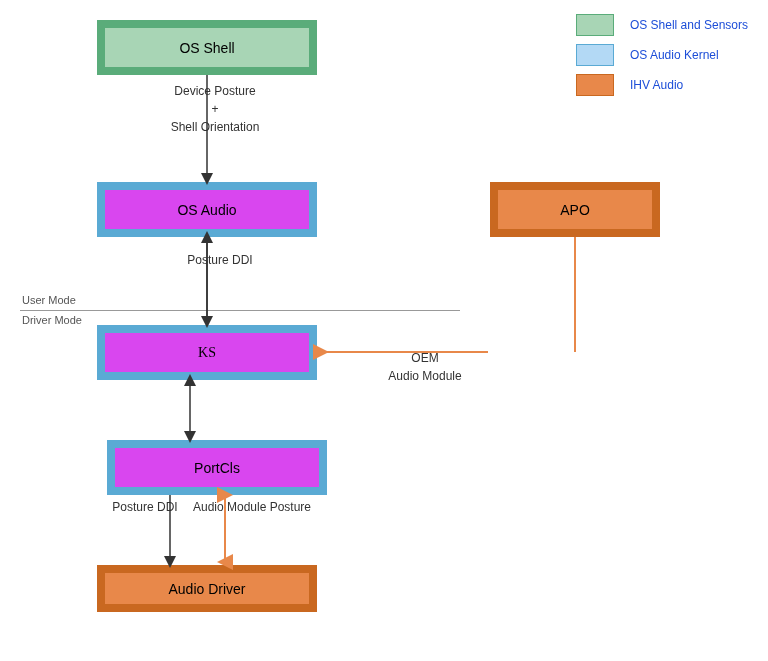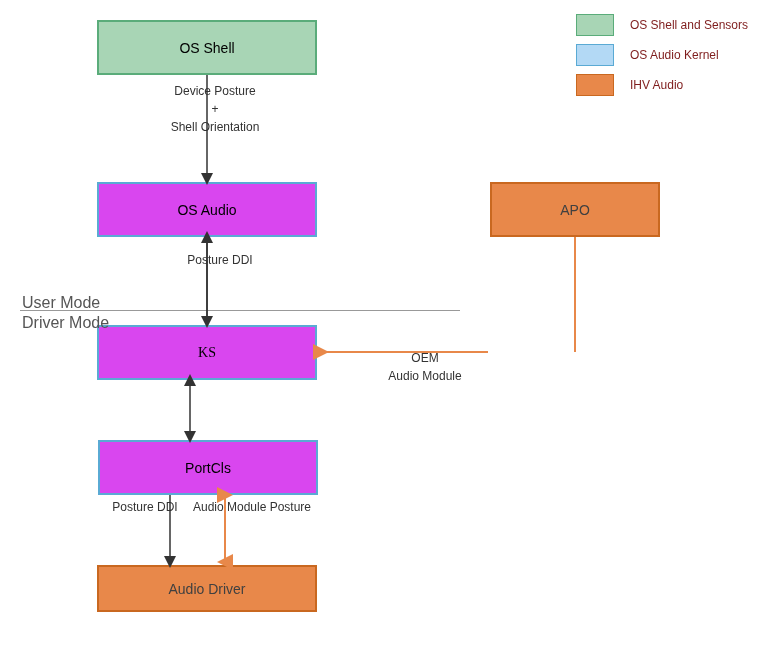--- a/index.html
+++ b/index.html
@@ -18,50 +18,50 @@
       height: 661px;
     }
     .box {
       position: absolute;
       display: flex;
       align-items: center;
       justify-content: center;
       font-size: 14px;
       font-weight: normal;
       text-align: center;
-      border: 2px solid #0369a1;
+      border: 8px solid #0369a1;
     }
     .box-green {
       background: #a8d5b5;
       border-color: #5aac7a;
     }
     .box-blue {
       background: #d946ef;
       border-color: #5aaad4;
     }
     .box-orange {
       background: #e8884a;
       border-color: #c96820;
-      color: #404040;
+      color: #000000;
     }
     .label-text {
       position: absolute;
       font-size: 12px;
       color: #333;
       text-align: center;
     }
     .mode-line {
       position: absolute;
       border-top: 1px solid #999;
       width: 440px;
       left: 20px;
     }
     .mode-label {
       position: absolute;
-      font-size: 16px;
+      font-size: 11px;
       color: #555;
     }
     
     .legend {
       position: absolute;
       top: 14px;
       right: 20px;
       display: flex;
       flex-direction: column;
       gap: 8px;
@@ -71,21 +71,21 @@
       align-items: center;
       gap: 8px;
     }
     .legend-box {
       width: 38px;
       height: 22px;
       border: 1px solid #333;
     }
     .legend-label {
       font-size: 12px;
-      color: #7f1d1d;
+      color: #1d4ed8;
       margin-left: 8px;
     }
     
     .arrows-svg {
       position: absolute;
       top: 0;
       left: 0;
       width: 768px;
       height: 661px;
       pointer-events: none;
@@ -116,21 +116,21 @@
   </div>
 
   <div class="box box-blue" style="left:97px;top:182px;width:220px;height:55px;">
     <span>OS Audio</span>
   </div>
 
   <div class="box box-blue" style="left:97px;top:325px;width:220px;height:55px;font-family:Liberation Serif, serif;">
     <span>KS</span>
   </div>
 
-  <div class="box box-blue" style="left:98px;top:440px;width:220px;height:55px;">
+  <div class="box box-blue" style="left:107px;top:440px;width:220px;height:55px;">
     <span>PortCls</span>
   </div>
 
   <div class="box box-orange" style="left:97px;top:565px;width:220px;height:47px;">
     <span>Audio Driver</span>
   </div>
 
   <div class="box box-orange" style="left:490px;top:182px;width:170px;height:55px;">
     <span>APO</span>
   </div>

